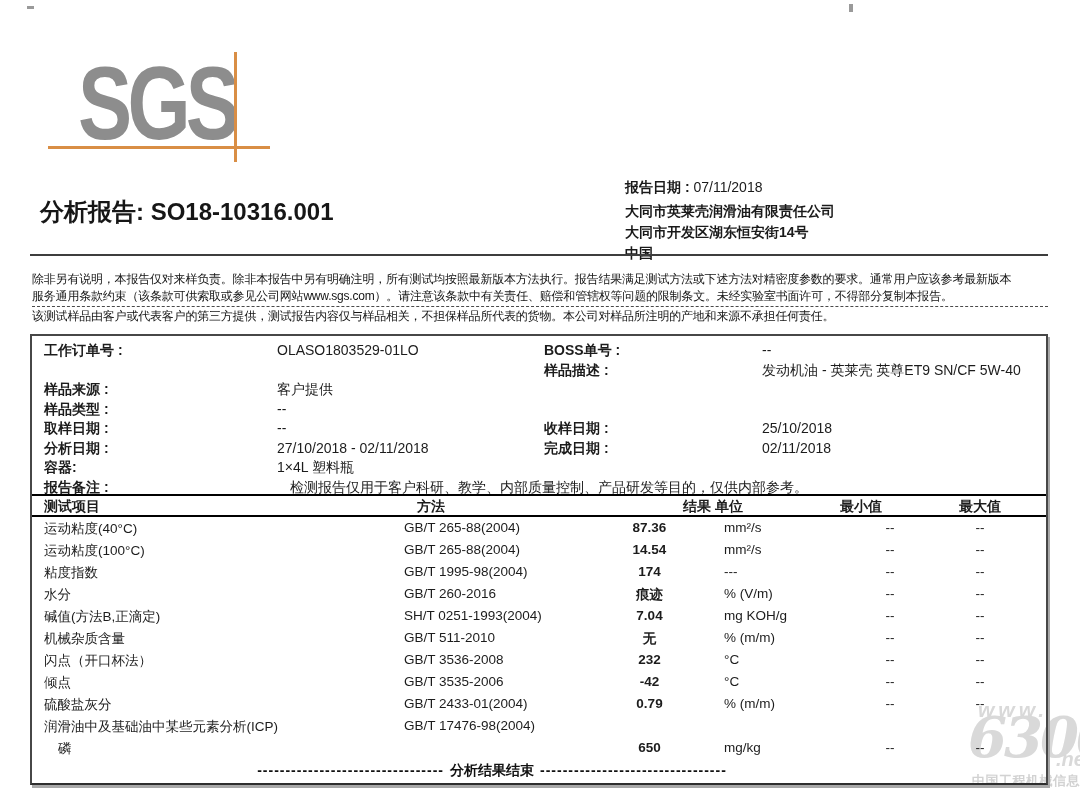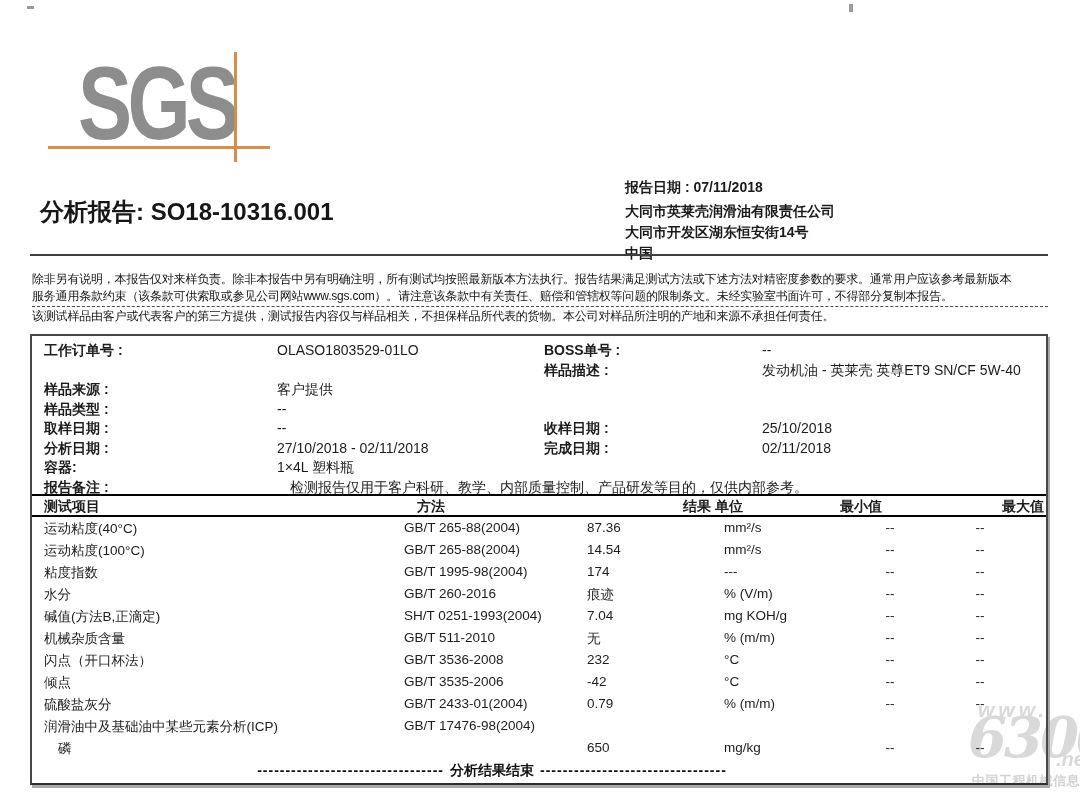--- a/index.html
+++ b/index.html
@@ -16,21 +16,21 @@
     font-size:104px; font-weight:800; color:#8d8d8d;
     letter-spacing:-6px; line-height:0.88;
     transform:scaleX(0.78); transform-origin:left top;
   }
   .logo-vline { position:absolute; left:234px; top:52px; width:3px; height:110px; background:#d98e45; }
   .logo-hline { position:absolute; left:48px; top:146px; width:222px; height:3px; background:#d98e45; }
 
   .report-title { position:absolute; left:40px; top:196px; font-size:24px; font-weight:700; color:#161616; }
   .addr-block { position:absolute; left:625px; top:177px; font-size:14px; font-weight:700; line-height:21px; color:#1a1a1a; }
   .addr-block .date-row { margin-bottom:3px; }
-  .addr-block .date-val { font-weight:700; }
+  .addr-block .date-val { font-weight:400; }
 
   
   .top-rule { position:absolute; left:30px; top:254px; width:1018px; border-top:2px solid #3d3d3d; }
   .disclaimer { position:absolute; left:32px; top:261px; width:1016px; font-size:12px; line-height:17px; color:#141414; letter-spacing:-0.2px; overflow:hidden;margin-top:10px; }
   .disclaimer .dline { height:17px; white-space:nowrap; overflow:hidden; }
   .dash-sep { border-top:1px dashed #4a4a4a; margin:1px 0 1px 0; }
 
   
   .doc-box {
     position:absolute; left:30px; top:334px; width:1018px; height:451px;
@@ -52,29 +52,29 @@
   .res-header {
     position:absolute; left:0; top:158px; width:100%; height:23px;
     border-top:2px solid #000; border-bottom:2px solid #000;
     font-size:14px; font-weight:700;
   }
   .res-header span { position:absolute; top:2px; white-space:nowrap; }
   .hc-item   { left:12px; }
   .hc-method { left:372px;margin-left:13px; }
   .hc-result { left:651px; }
   .hc-min    { left:808px; width:100px; text-align:left;font-family:Liberation Serif, serif; }
-  .hc-max    { left:941px; width:100px; text-align:center; }
+  .hc-max    { left:898px; width:100px; text-align:center; }
 
   .res-rows { position:absolute; left:0; top:183px; width:100%; }
   .res-row { position:relative; height:22px; font-size:13.5px; }
   .res-row span { position:absolute; top:1px; white-space:nowrap; }
   .c-item   { left:12px;  width:350px; }
   .c-item.indent { left:26px; }
   .c-method { left:372px; width:260px; }
-  .c-result { left:555px; width:125px; text-align:left; }
+  .c-result { left:555px; width:125px; text-align:center;font-weight:bold; }
   .c-unit   { left:692px; width:130px; }
   .c-min    { left:808px; width:100px; text-align:center; }
   .c-max    { left:898px; width:100px; text-align:center; }
 
   .res-footer {
     position:absolute; left:30px; top:426px; width:860px; height:18px;
     text-align:center; font-size:14px; font-weight:700; color:#111;
     letter-spacing:0; white-space:nowrap;
   }
   .res-footer .dash { letter-spacing:1px; }

